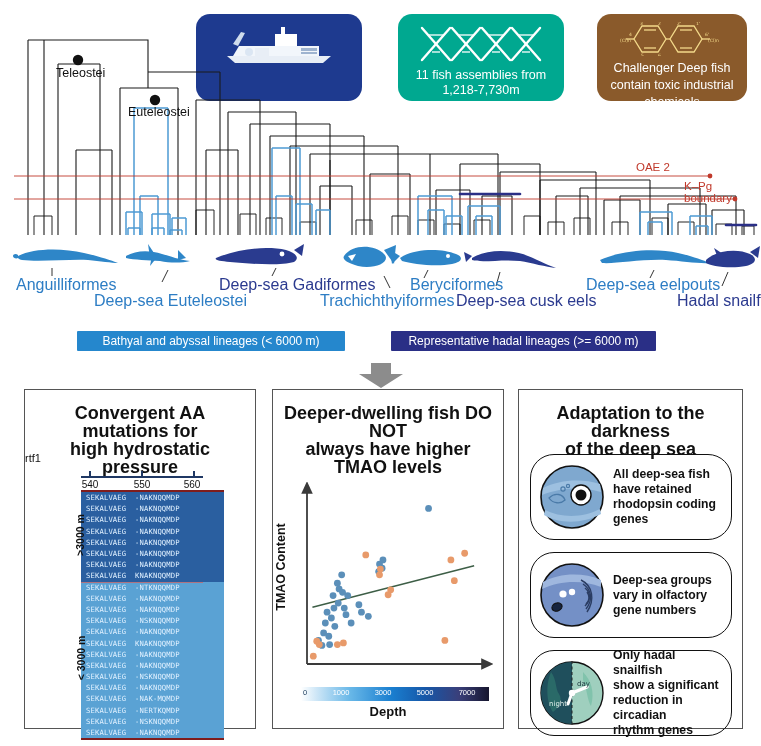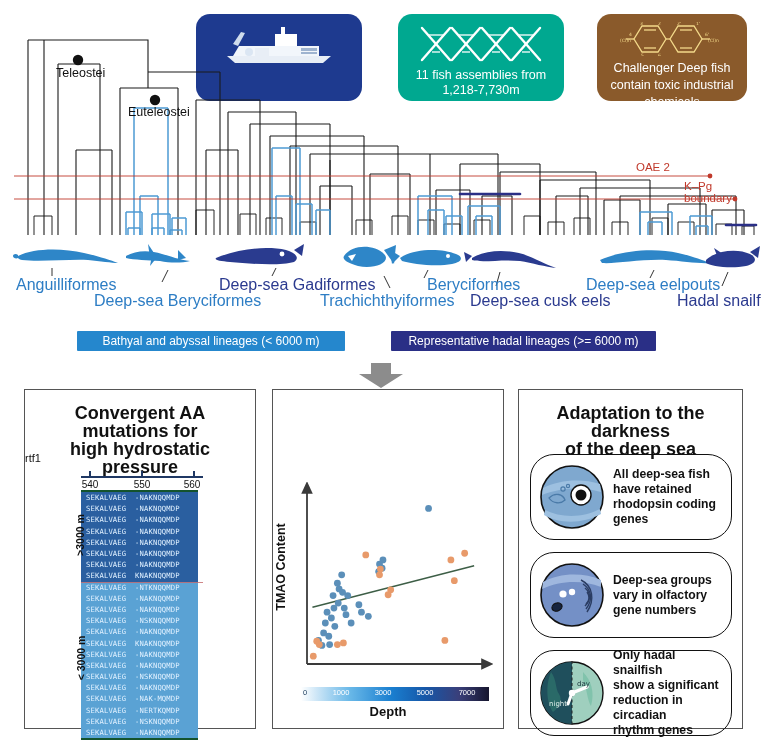--- a/index.html
+++ b/index.html
@@ -110,23 +110,23 @@
   #gene-name {
     position: absolute; left: 0; right: 0; top: 62px;
     text-align: left; font-size: 11px; color: #111;
   }
   #axis-wrap { position: absolute; left: 56px; top: 78px; width: 122px; height: 22px; }
   #axis-line { position: absolute; left: 0; top: 8px; width: 122px; height: 1.6px; background: #1f3864; }
   .axis-tick { position: absolute; top: 3px; width: 1.6px; height: 7px; background: #1f3864; }
   .axis-tlabel { position: absolute; top: 11px; font-size: 10px; color: #111; transform: translateX(-50%); }
 
   #aln-block {
-    position: absolute; left: 56px; top: 100px; width: 117px;
+    position: absolute; left: 56px; top: 100px; width: 143px;
     padding: 2px 0 2px 0;
-    background: #14532d;
+    background: #7f1d1d;
   }
   .aln-row {
     display: flex;
     align-items: center;
     height: 11.2px;
     font-family: "DejaVu Sans Mono", monospace;
     font-size: 7.2px;
     letter-spacing: 0.15px;
     color: #dff0ff;
     padding-left: 5px;
@@ -459,25 +459,25 @@
         <path d="M276 4 L272 12"></path>
         <path d="M384 12 L390 24"></path>
         <path d="M428 6 L424 14"></path>
         <path d="M500 8 L496 22"></path>
         <path d="M654 6 L650 14"></path>
         <path d="M728 8 L722 22"></path>
       </g>
     </svg>
 
     <span class="fish-label" style="left:16px; top:40px;">Anguilliformes</span>
-    <span class="fish-label" style="left:94px; top:56px;">Deep-sea Beryciformes</span>
+    <span class="fish-label" style="left:94px; top:56px;">Deep-sea Euteleostei</span>
     <span class="fish-label hadal" style="left:219px; top:40px;">Deep-sea Gadiformes</span>
     <span class="fish-label" style="left:320px; top:56px;">Trachichthyiformes</span>
-    <span class="fish-label" style="left:427px; top:40px;">Beryciformes</span>
-    <span class="fish-label hadal" style="left:470px; top:56px;">Deep-sea cusk eels</span>
+    <span class="fish-label" style="left:410px; top:40px;">Beryciformes</span>
+    <span class="fish-label hadal" style="left:456px; top:56px;">Deep-sea cusk eels</span>
     <span class="fish-label" style="left:586px; top:40px;">Deep-sea eelpouts</span>
     <span class="fish-label hadal" style="left:677px; top:56px;">Hadal snailfish</span>
   </div>
 
   <div class="legend-bar" id="legend-bathyal">
     <span>Bathyal and abyssal lineages (&lt; 6000 m)</span>
   </div>
   <div class="legend-bar" id="legend-hadal">
     <span>Representative hadal lineages (&gt;= 6000 m)</span>
   </div>
@@ -588,20 +588,22 @@
           <span class="seg-a">SEKALVAEG</span>
           <span class="seg-b">-NAKNQQMDP</span>
         </div>
       </div>
     <div class="depth-group-label" id="depth-label-deep" style="top: 138.8px;">&gt;3000 m</div>
     <div class="depth-group-label" id="depth-label-shal" style="top: 262px;">&lt; 3000 m</div>
   <div id="aln-divider" style="top: 191.6px;"></div>
     </div>
 
   <div class="panel" id="panel-mid">
+    <div class="panel-title">Deeper-dwelling fish DO NOT
+always have higher TMAO levels</div>
     <div id="scatter">
       <span id="sc-ylabel">TMAO Content</span>
       <svg width="208" height="196" viewBox="0 0 208 196" style="position:absolute;left:0;top:0">
         <defs>
           <marker id="ah" markerWidth="7" markerHeight="7" refX="1" refY="3.2" orient="auto">
             <path d="M0,0 L7,3.2 L0,6.4 Z" fill="#3a3a3a"></path>
           </marker>
         </defs>
         <line x1="22" y1="182" x2="22" y2="10" stroke="#3a3a3a" stroke-width="1.8" marker-end="url(#ah)"></line>
         <line x1="22" y1="182" x2="198" y2="182" stroke="#3a3a3a" stroke-width="1.8" marker-end="url(#ah)"></line>

